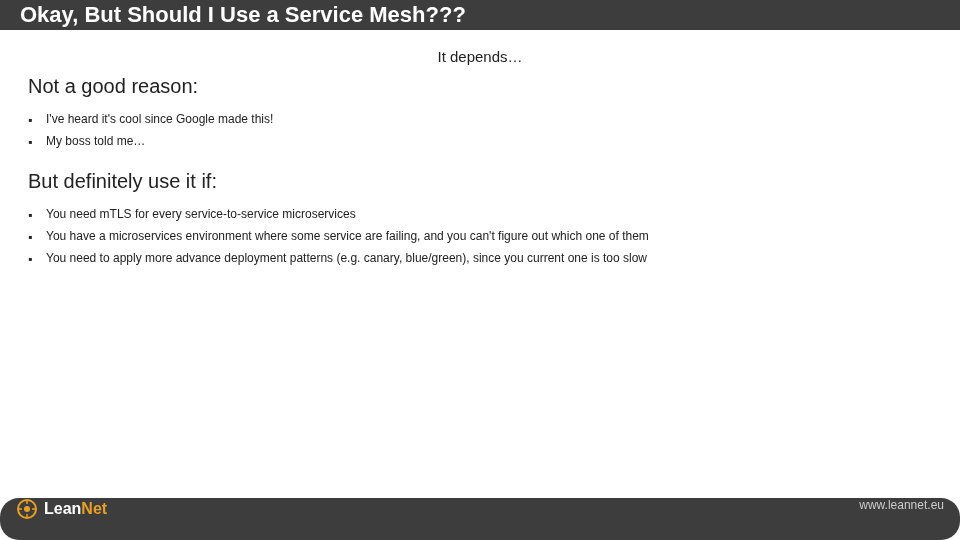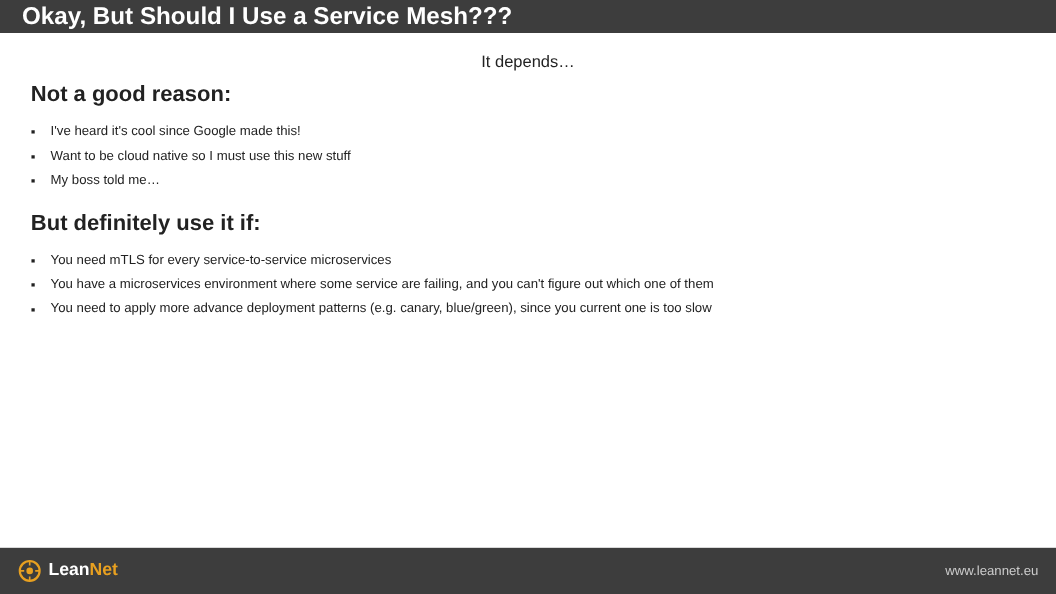--- a/index.html
+++ b/index.html
@@ -32,21 +32,21 @@
 
     .intro {
       font-size: 15px;
       margin-bottom: 10px;
       color: #222;
       text-align: center;
     }
 
     .section-title {
       font-size: 20px;
-      font-weight: bold;
+      font-weight: normal;
       margin-bottom: 10px;
       color: #222;
     }
 
     .bullet-list {
       list-style: none;
       margin-bottom: 18px;
       padding-left: 0;
     }
 
@@ -68,23 +68,24 @@
     }
 
     .footer {
       position: absolute;
       bottom: 0;
       left: 0;
       right: 0;
       height: 42px;
       background: #3d3d3d;
       display: flex;
-      align-items: center;
+      align-items: flex-start;
       justify-content: space-between;
       padding: 0 16px;
+      border-radius: 19px;
     }
 
     .footer-logo {
       display: flex;
       align-items: center;
       gap: 6px;
     }
 
     .footer-logo-text {
       color: #ffffff;
@@ -109,21 +110,20 @@
   <span class="header-title">Okay, But Should I Use a Service Mesh???</span>
 </div>
 
 <div class="content">
 
   <p class="intro">It depends…</p>
 
   <h2 class="section-title">Not a good reason:</h2>
   <ul class="bullet-list">
     <li>I've heard it's cool since Google made this!</li>
-    <li>Want to be cloud native so I must use this new stuff</li>
     <li>My boss told me…</li>
   </ul>
 
   <h2 class="section-title">But definitely use it if:</h2>
   <ul class="bullet-list">
     <li>You need mTLS for every service-to-service microservices</li>
     <li>You have a microservices environment where some service are failing, and you can't figure out which one of them</li>
     <li>You need to apply more advance deployment patterns (e.g. canary, blue/green), since you current one is too slow</li>
   </ul>
 

